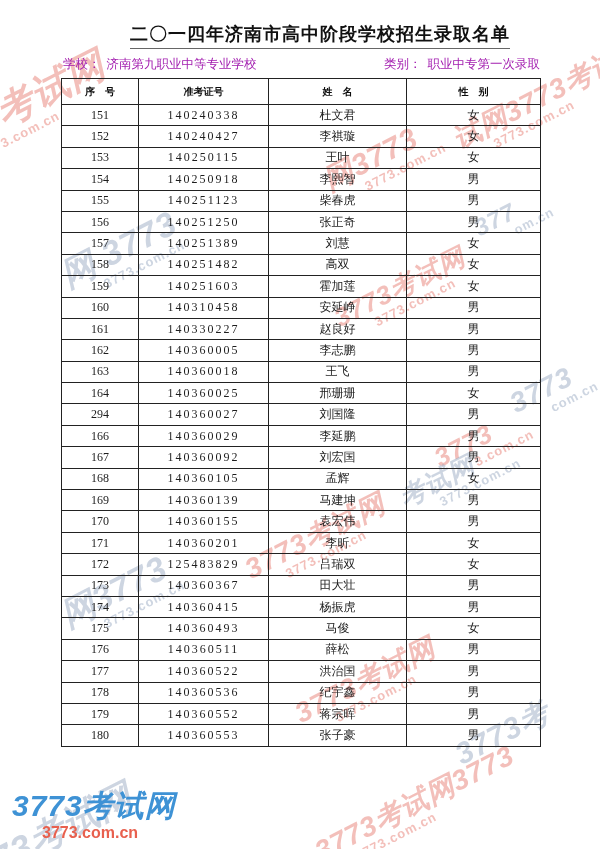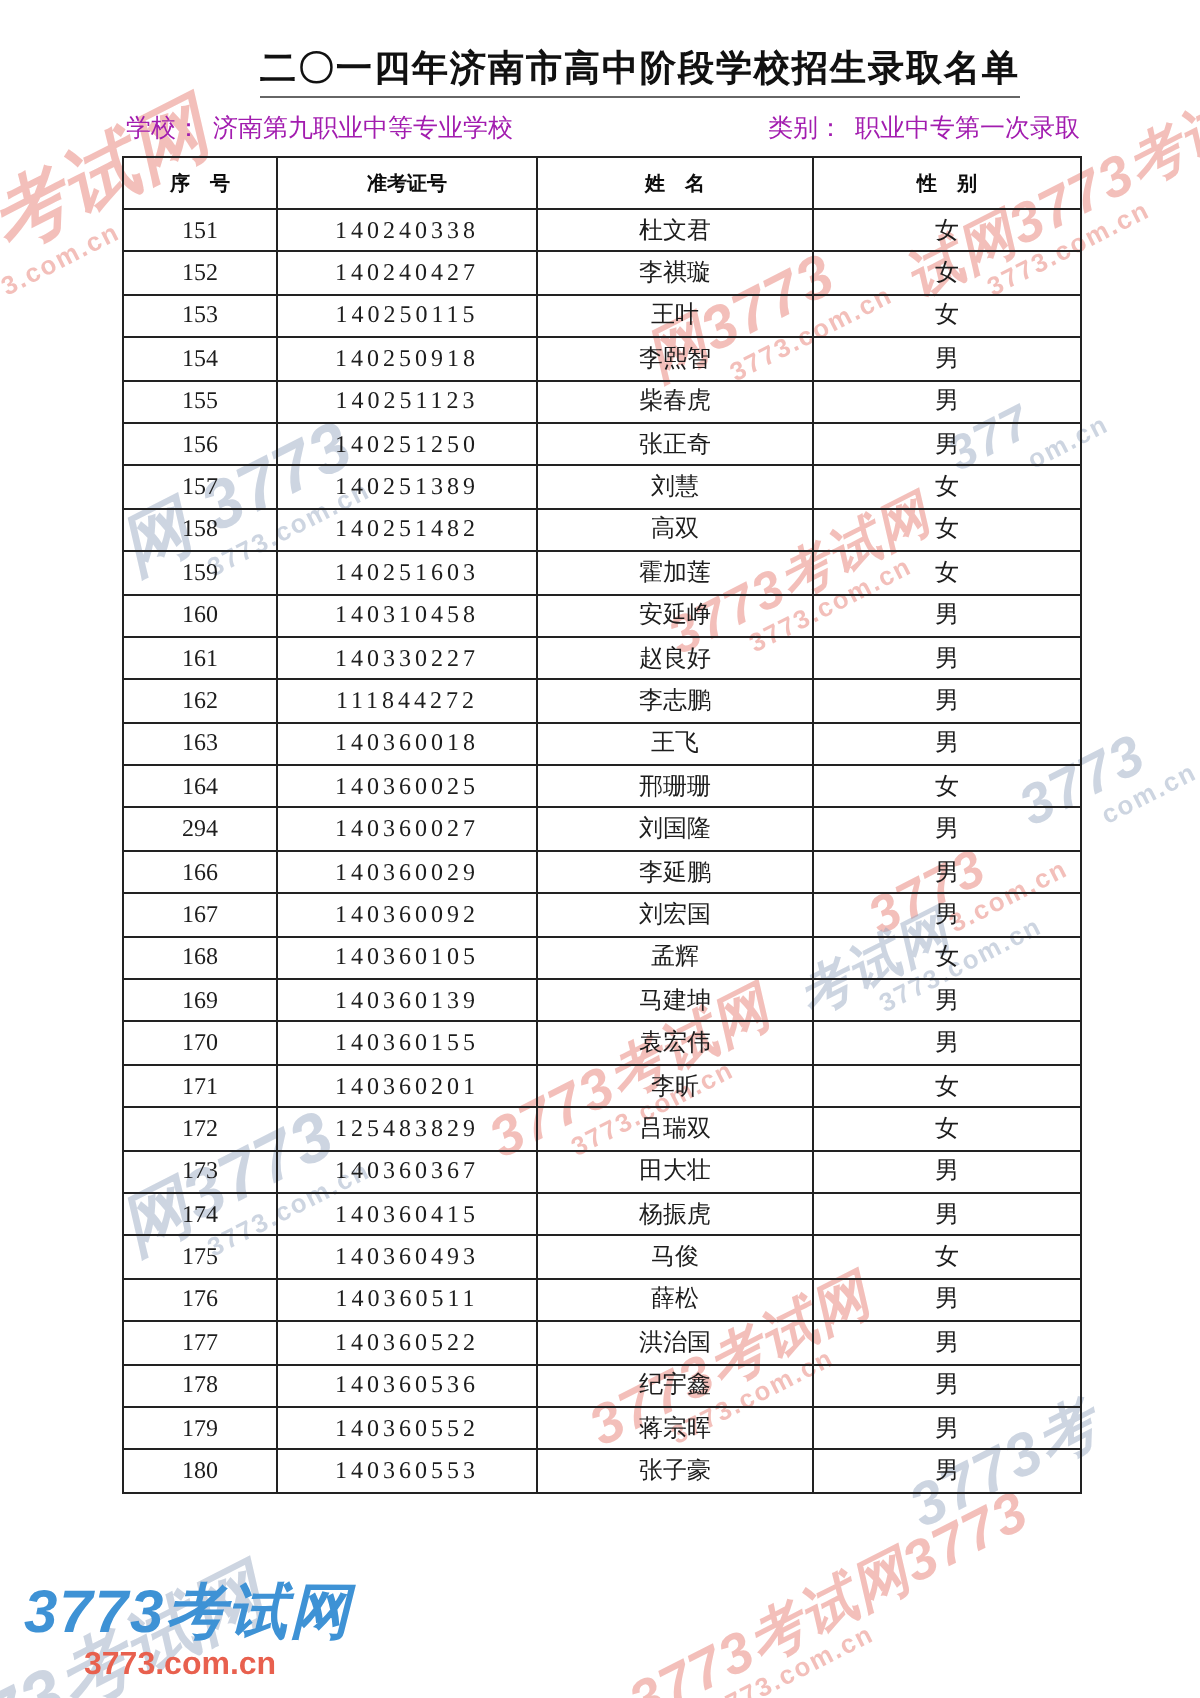--- a/index.html
+++ b/index.html
@@ -218,21 +218,21 @@
             <td>男</td>
           </tr>
           <tr>
             <td>161</td>
             <td class="num">140330227</td>
             <td>赵良好</td>
             <td>男</td>
           </tr>
           <tr>
             <td>162</td>
-            <td class="num">111844272</td>
+            <td class="num">140360005</td>
             <td>李志鹏</td>
             <td>男</td>
           </tr>
           <tr>
             <td>163</td>
             <td class="num">140360018</td>
             <td>王飞</td>
             <td>男</td>
           </tr>
           <tr>

